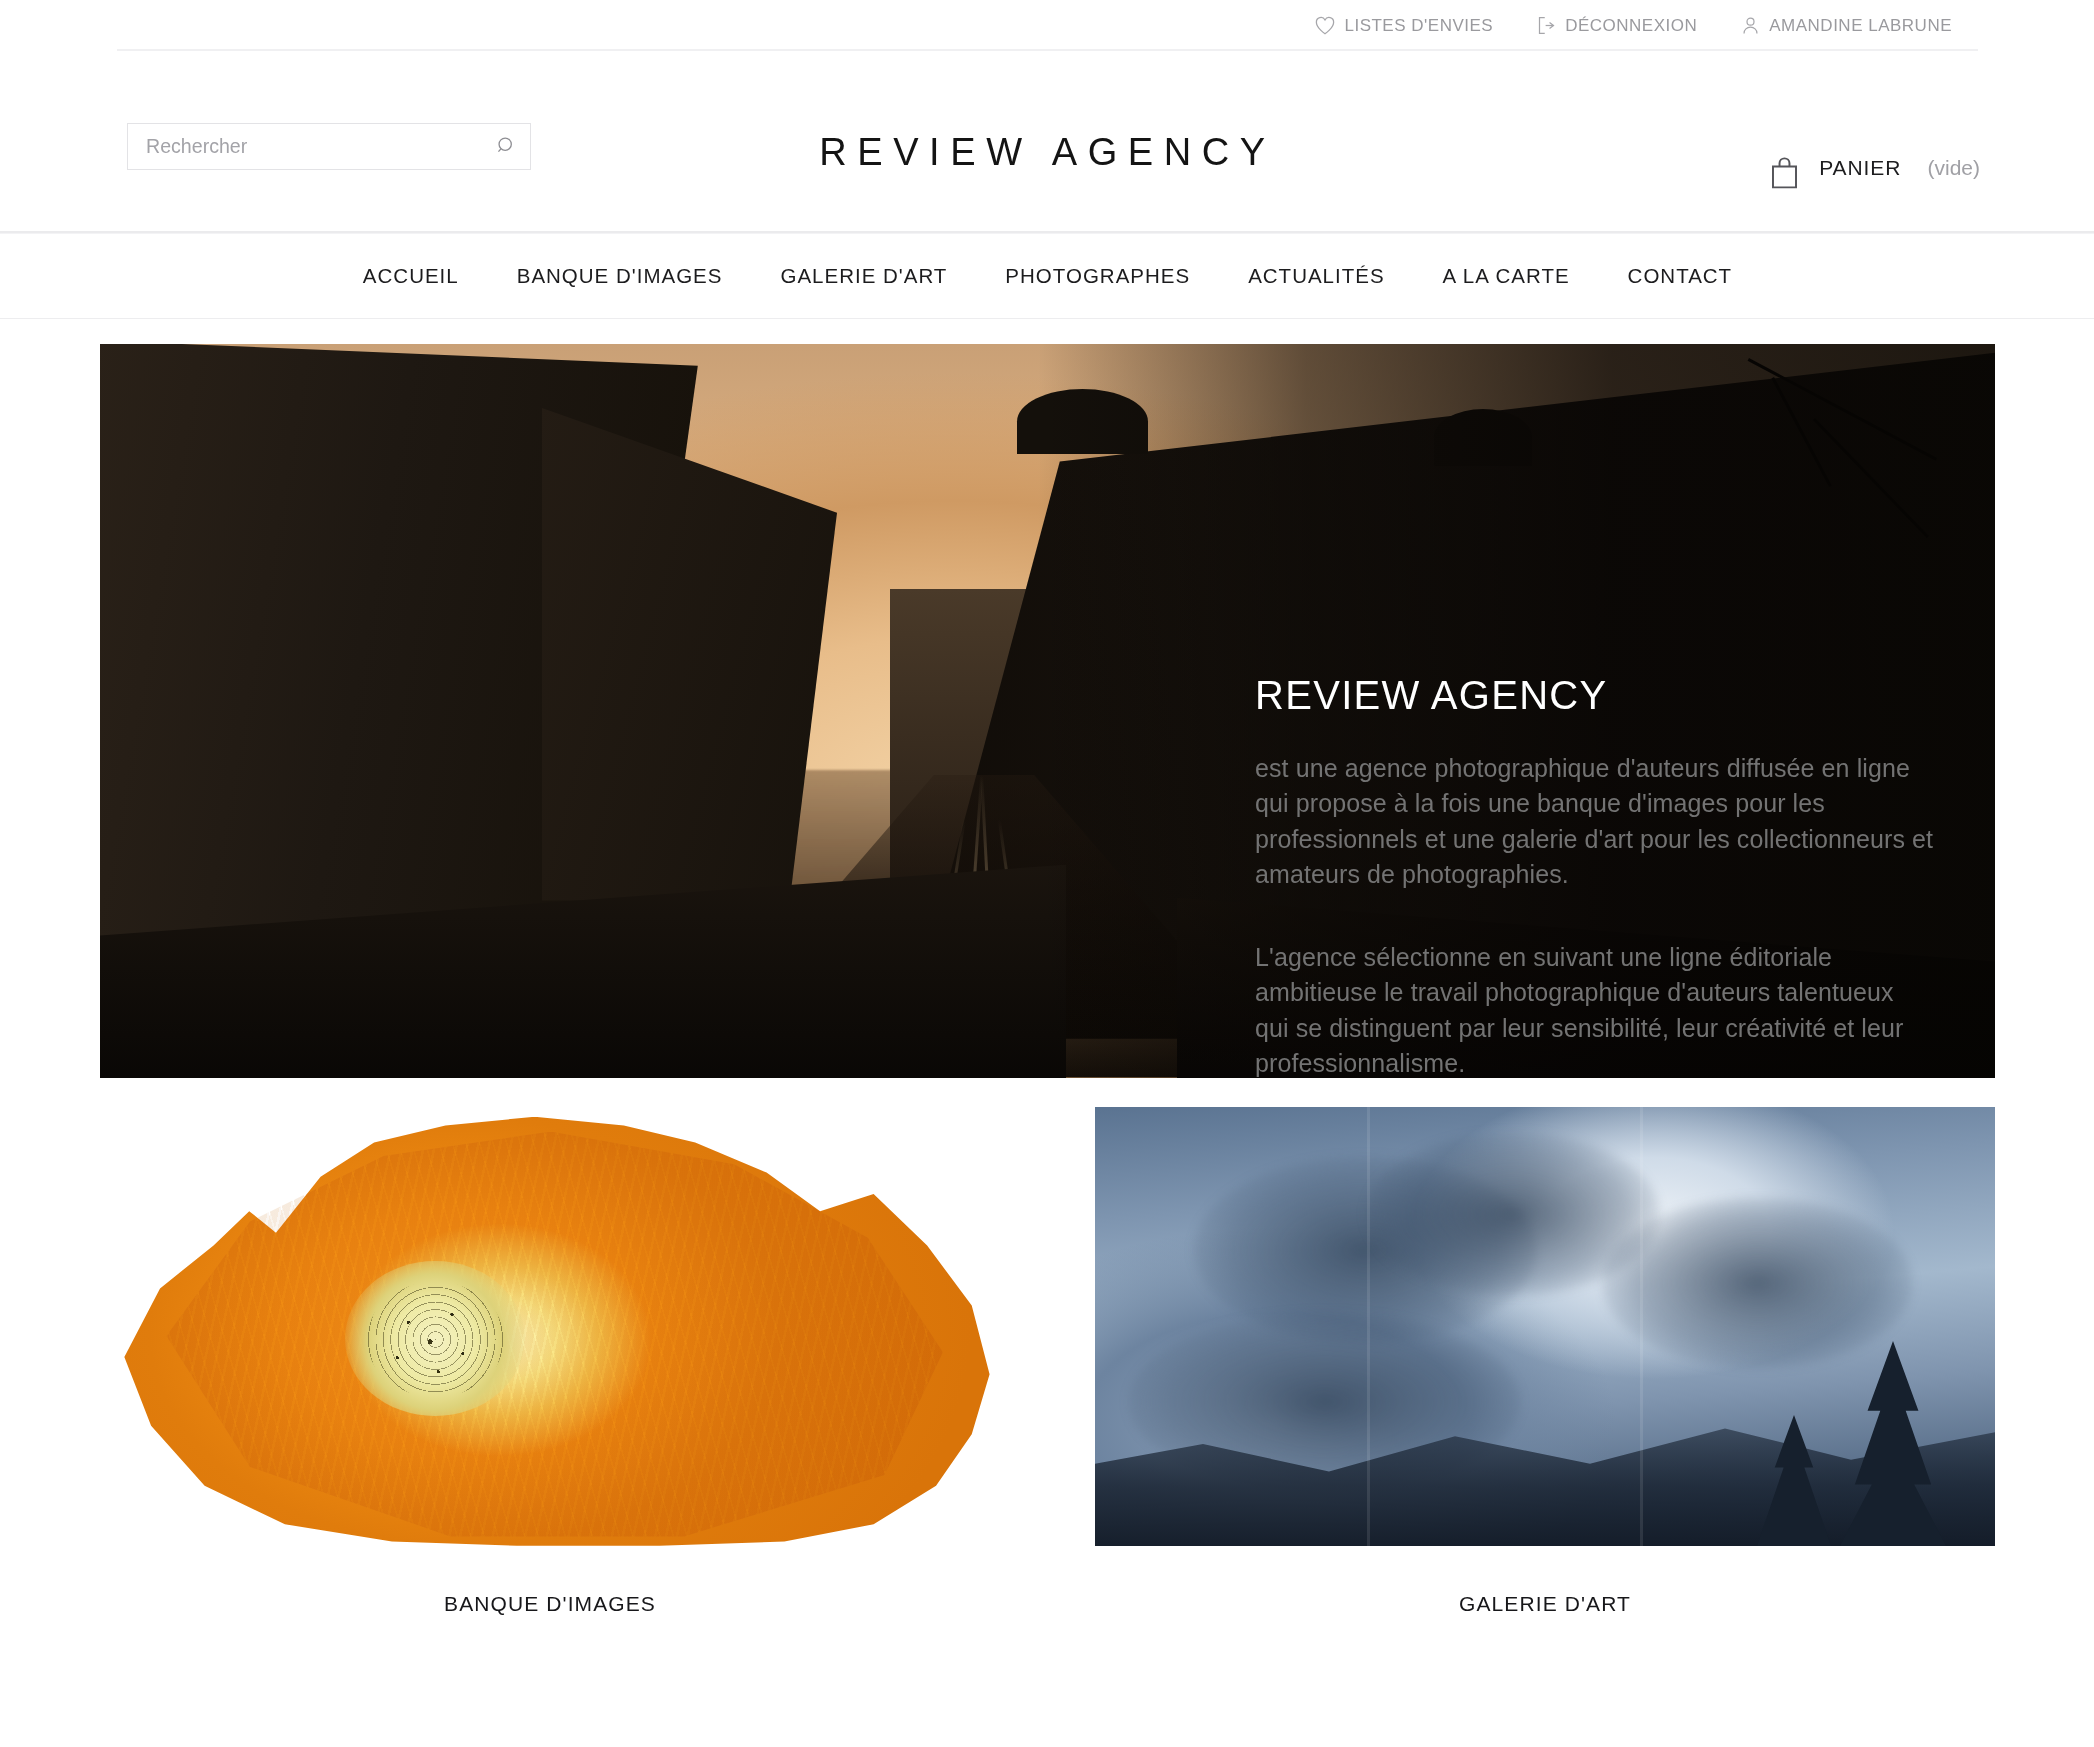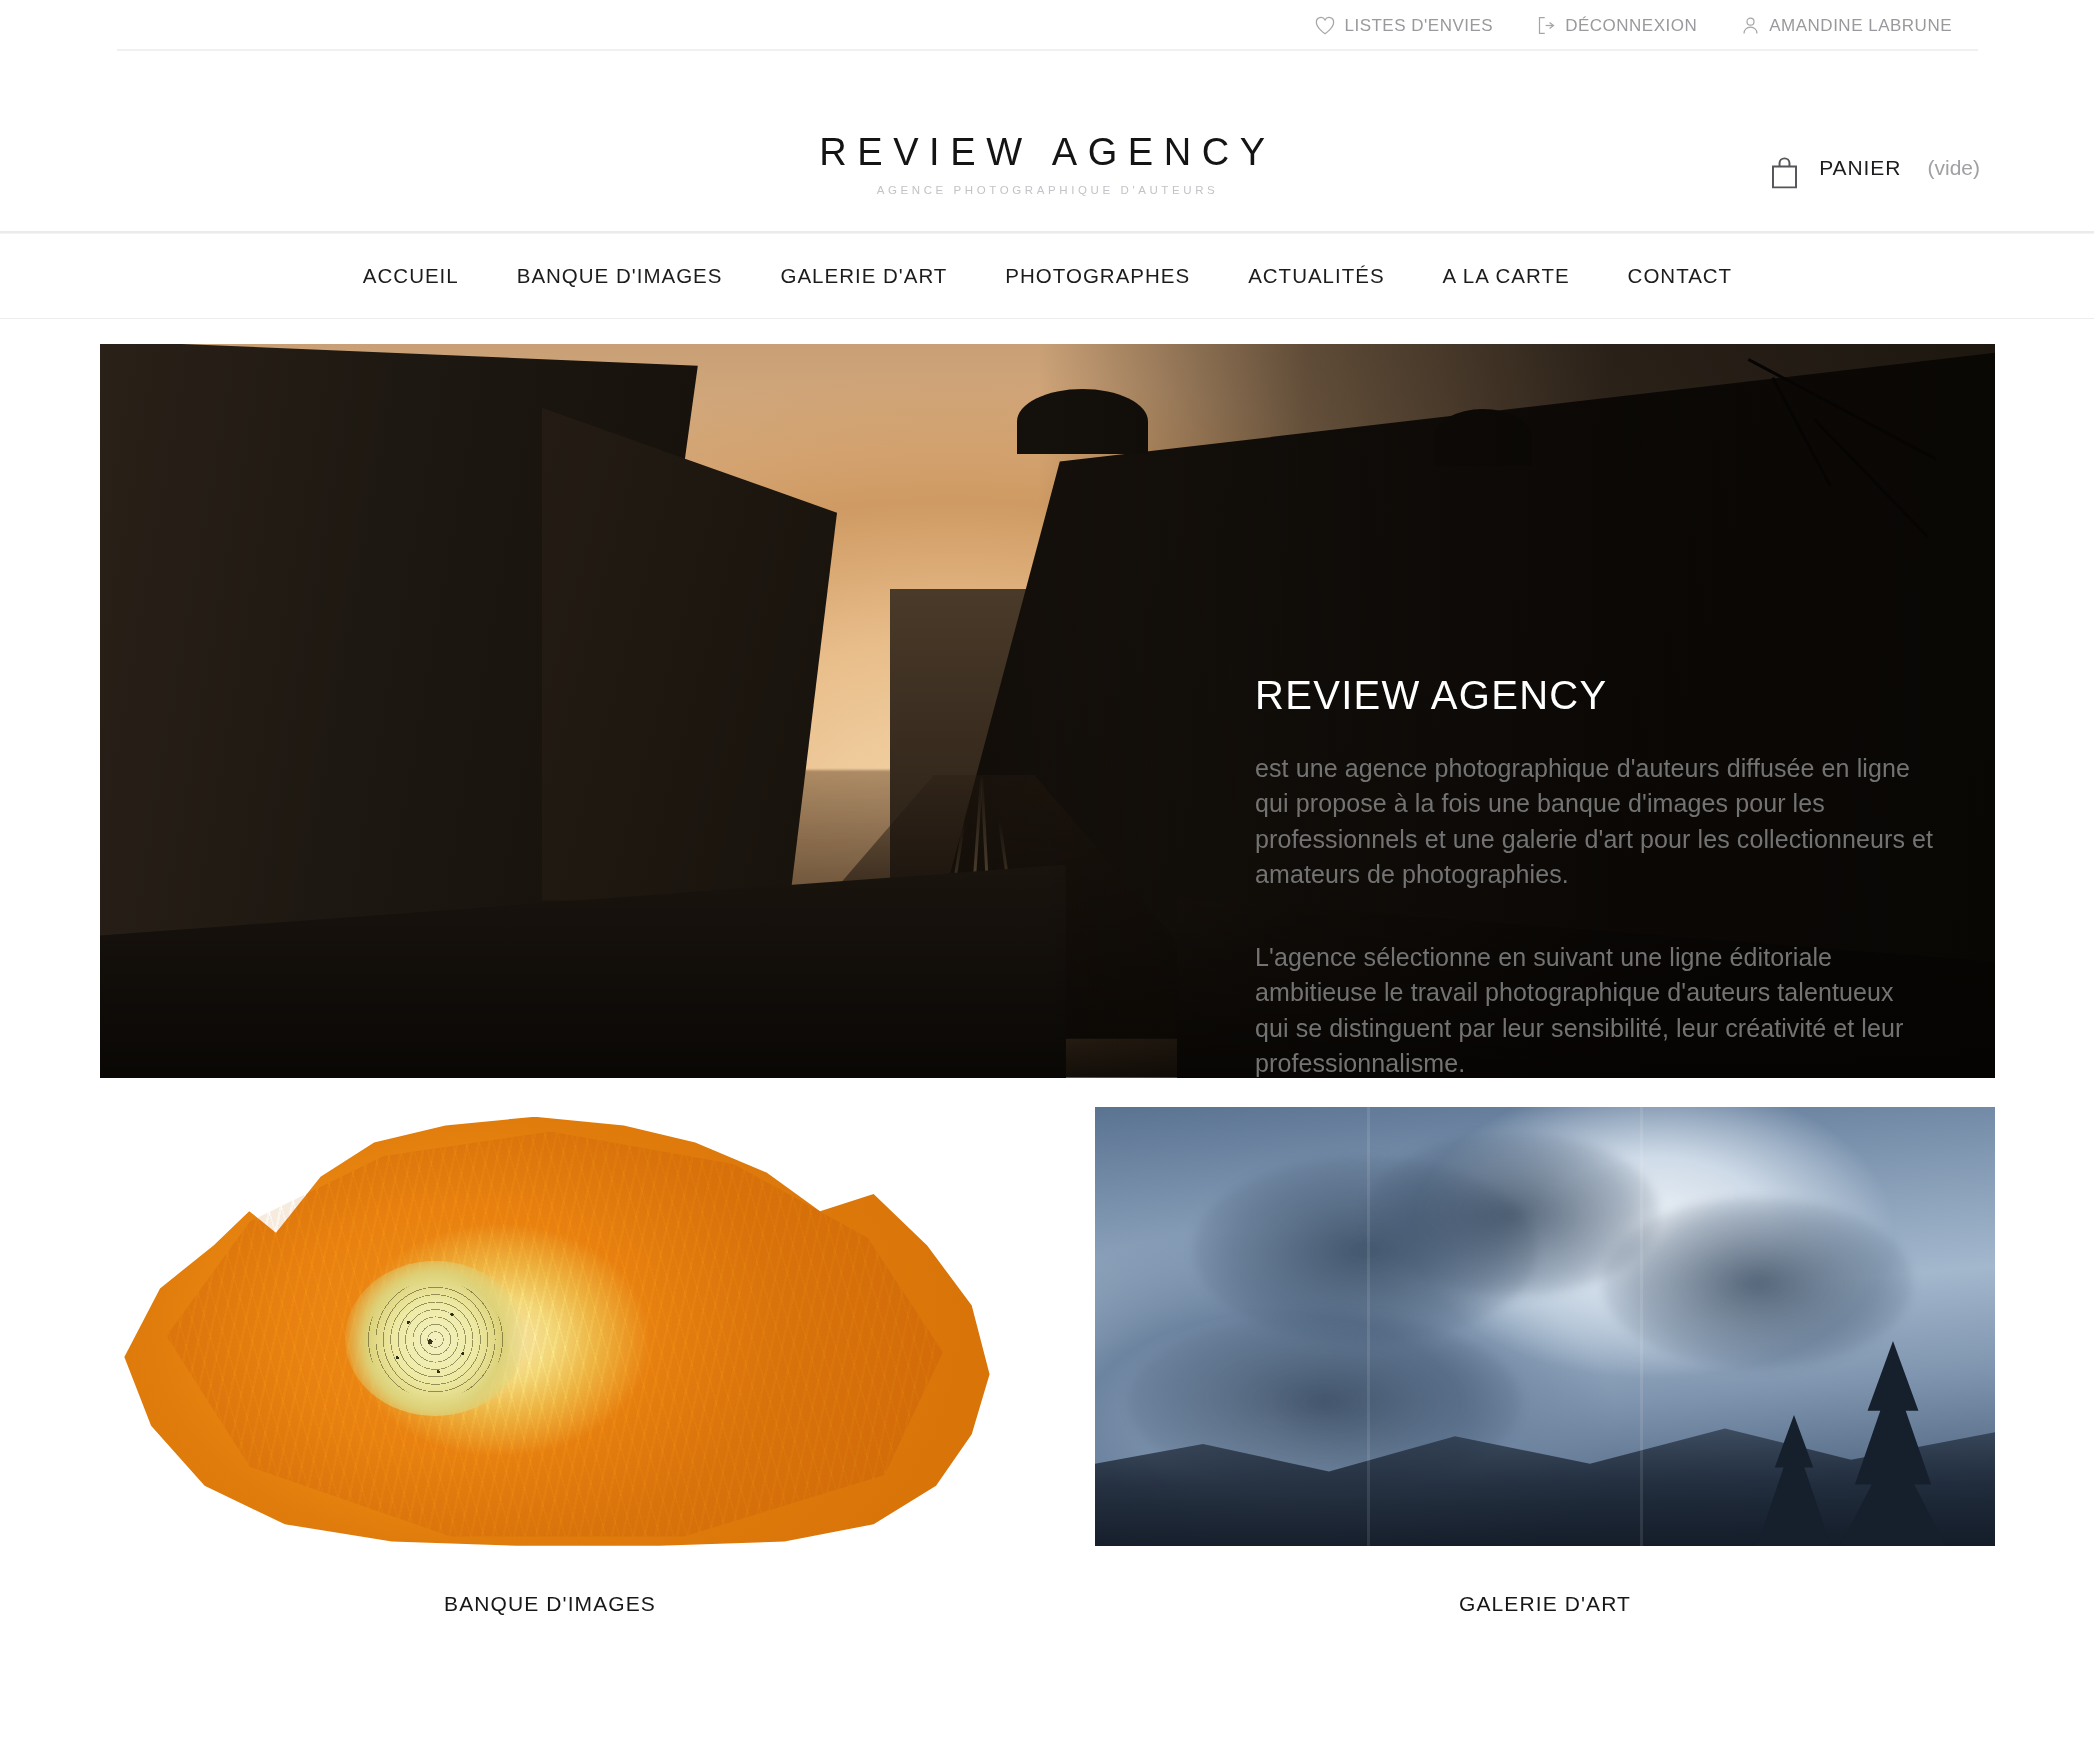--- a/index.html
+++ b/index.html
@@ -411,24 +411,34 @@
           <path d="M4.6 21c0-4.1 3.3-7.1 7.4-7.1s7.4 3 7.4 7.1"></path>
       </svg>
     </span>
     <span>AMANDINE LABRUNE</span>
   </div>
 </div>
 
 <div class="header">
   <div class="header-rule"></div>
 
+  <form class="search-wrap">
+    <input class="search-input" type="text" placeholder="Rechercher" style="">
+    <button class="search-btn" type="submit">
+      <span>
+        <svg width="21" height="21" viewBox="0 0 24 24" fill="none" stroke="#8e8e93" stroke-width="1.5">
+          <circle cx="10.5" cy="10.5" r="7"></circle>
+            <path d="M5.6 15.8 2.8 19"></path>
+        </svg>
+      </span>
+    </button>
+  </form>
 
   <div class="logo-block">
     <div class="logo-title">REVIEW AGENCY</div>
-    <div class="logo-sub">AGENCE PHOTOGRAPHIQUE D'AUTEURS</div>
   </div>
 
   <div class="cart">
     <span>
       <svg width="33" height="34" viewBox="0 0 24 26" fill="none" stroke="#55555a" stroke-width="1.5">
         <path d="M3.2 8h17.6v16H3.2z"></path>
         <path d="M8.2 8V5.6a3.8 3.8 0 0 1 7.6 0V8"></path>
       </svg>
     </span>
     <span class="cart-label">PANIER</span>

